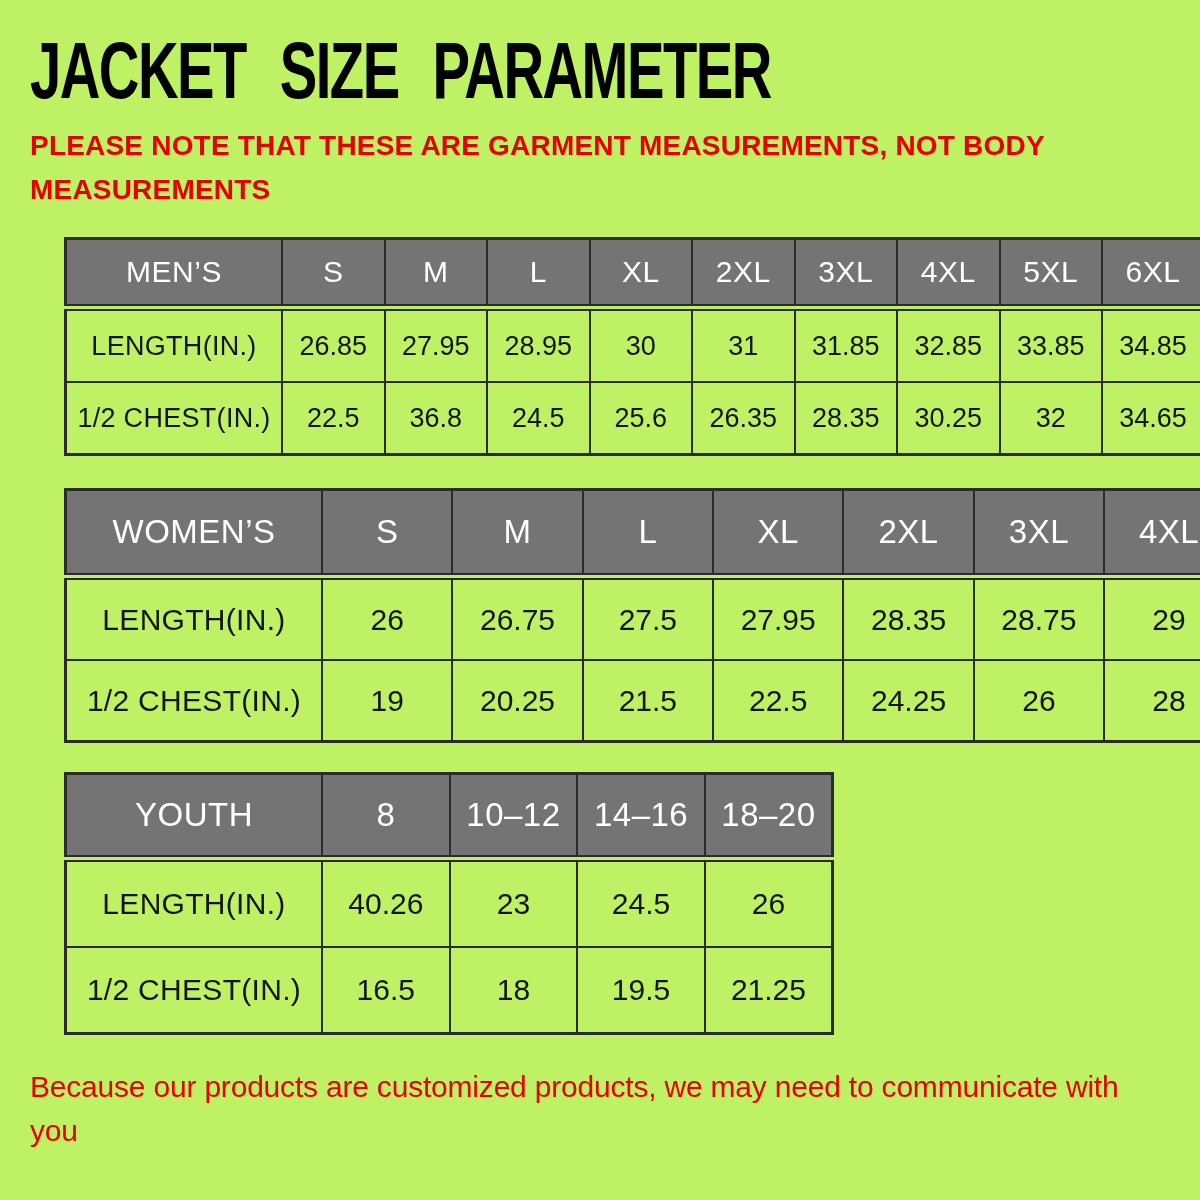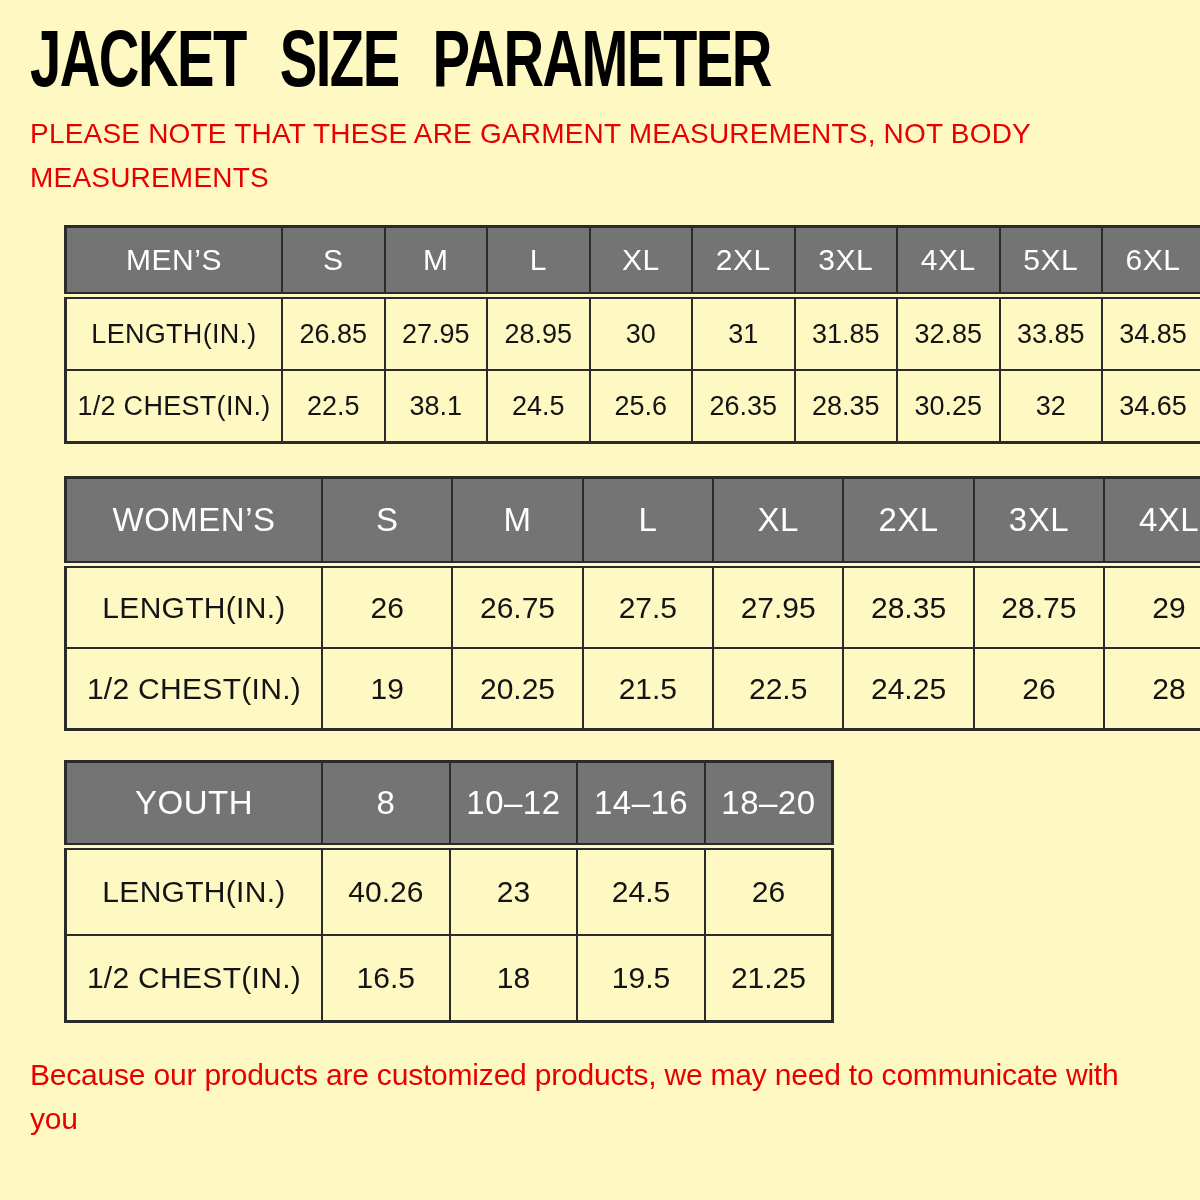--- a/index.html
+++ b/index.html
@@ -6,22 +6,22 @@
     margin: 0;
     background: #ffffff;
     font-family: "Liberation Sans", sans-serif;
     color: #111;
   }
   .page {
     position: relative;
     width: 1200px;
     height: 1200px;
     box-sizing: border-box;
-    padding: 24px 28px 0 30px;
-    background: #fef9c3;
+    padding: 36px 28px 0 30px;
+    background: #bef264;
     overflow: hidden;
   }
   
   h1.page-title {
     margin: 0;
     font-size: 74px;
     line-height: 72px;
     font-weight: 900;
     letter-spacing: -2px;
     word-spacing: 26px;
@@ -30,21 +30,21 @@
     transform: scale(0.76, 1.08);
     transform-origin: 0 60%;
   }
   
   .note {
     margin: 16px 0 0 0;
     color: var(--red, #e60000);
     font-size: 28px;
     line-height: 44px;
     letter-spacing: 0.2px;
-    font-weight: 400;
+    font-weight: 700;
   }
   
   .size-table {
     border-collapse: collapse;
     border: 3px solid var(--line, #2b2b2b);
     table-layout: fixed;
     text-align: center;
     margin-left: 34px;
   }
   .size-table th, .size-table td {
@@ -127,21 +127,21 @@
             <td data-name="size-value-cell">30</td>
             <td data-name="size-value-cell">31</td>
             <td data-name="size-value-cell">31.85</td>
             <td data-name="size-value-cell">32.85</td>
             <td data-name="size-value-cell">33.85</td>
             <td data-name="size-value-cell">34.85</td>
           </tr>
           <tr data-name="measurement-row">
             <td class="row-label" data-name="row-label">1/2 CHEST(IN.)</td>
             <td data-name="size-value-cell">22.5</td>
-            <td data-name="size-value-cell">38.1</td>
+            <td data-name="size-value-cell">36.8</td>
             <td data-name="size-value-cell">24.5</td>
             <td data-name="size-value-cell">25.6</td>
             <td data-name="size-value-cell">26.35</td>
             <td data-name="size-value-cell">28.35</td>
             <td data-name="size-value-cell">30.25</td>
             <td data-name="size-value-cell">32</td>
             <td data-name="size-value-cell">34.65</td>
           </tr>
         </tbody>
       </table>

